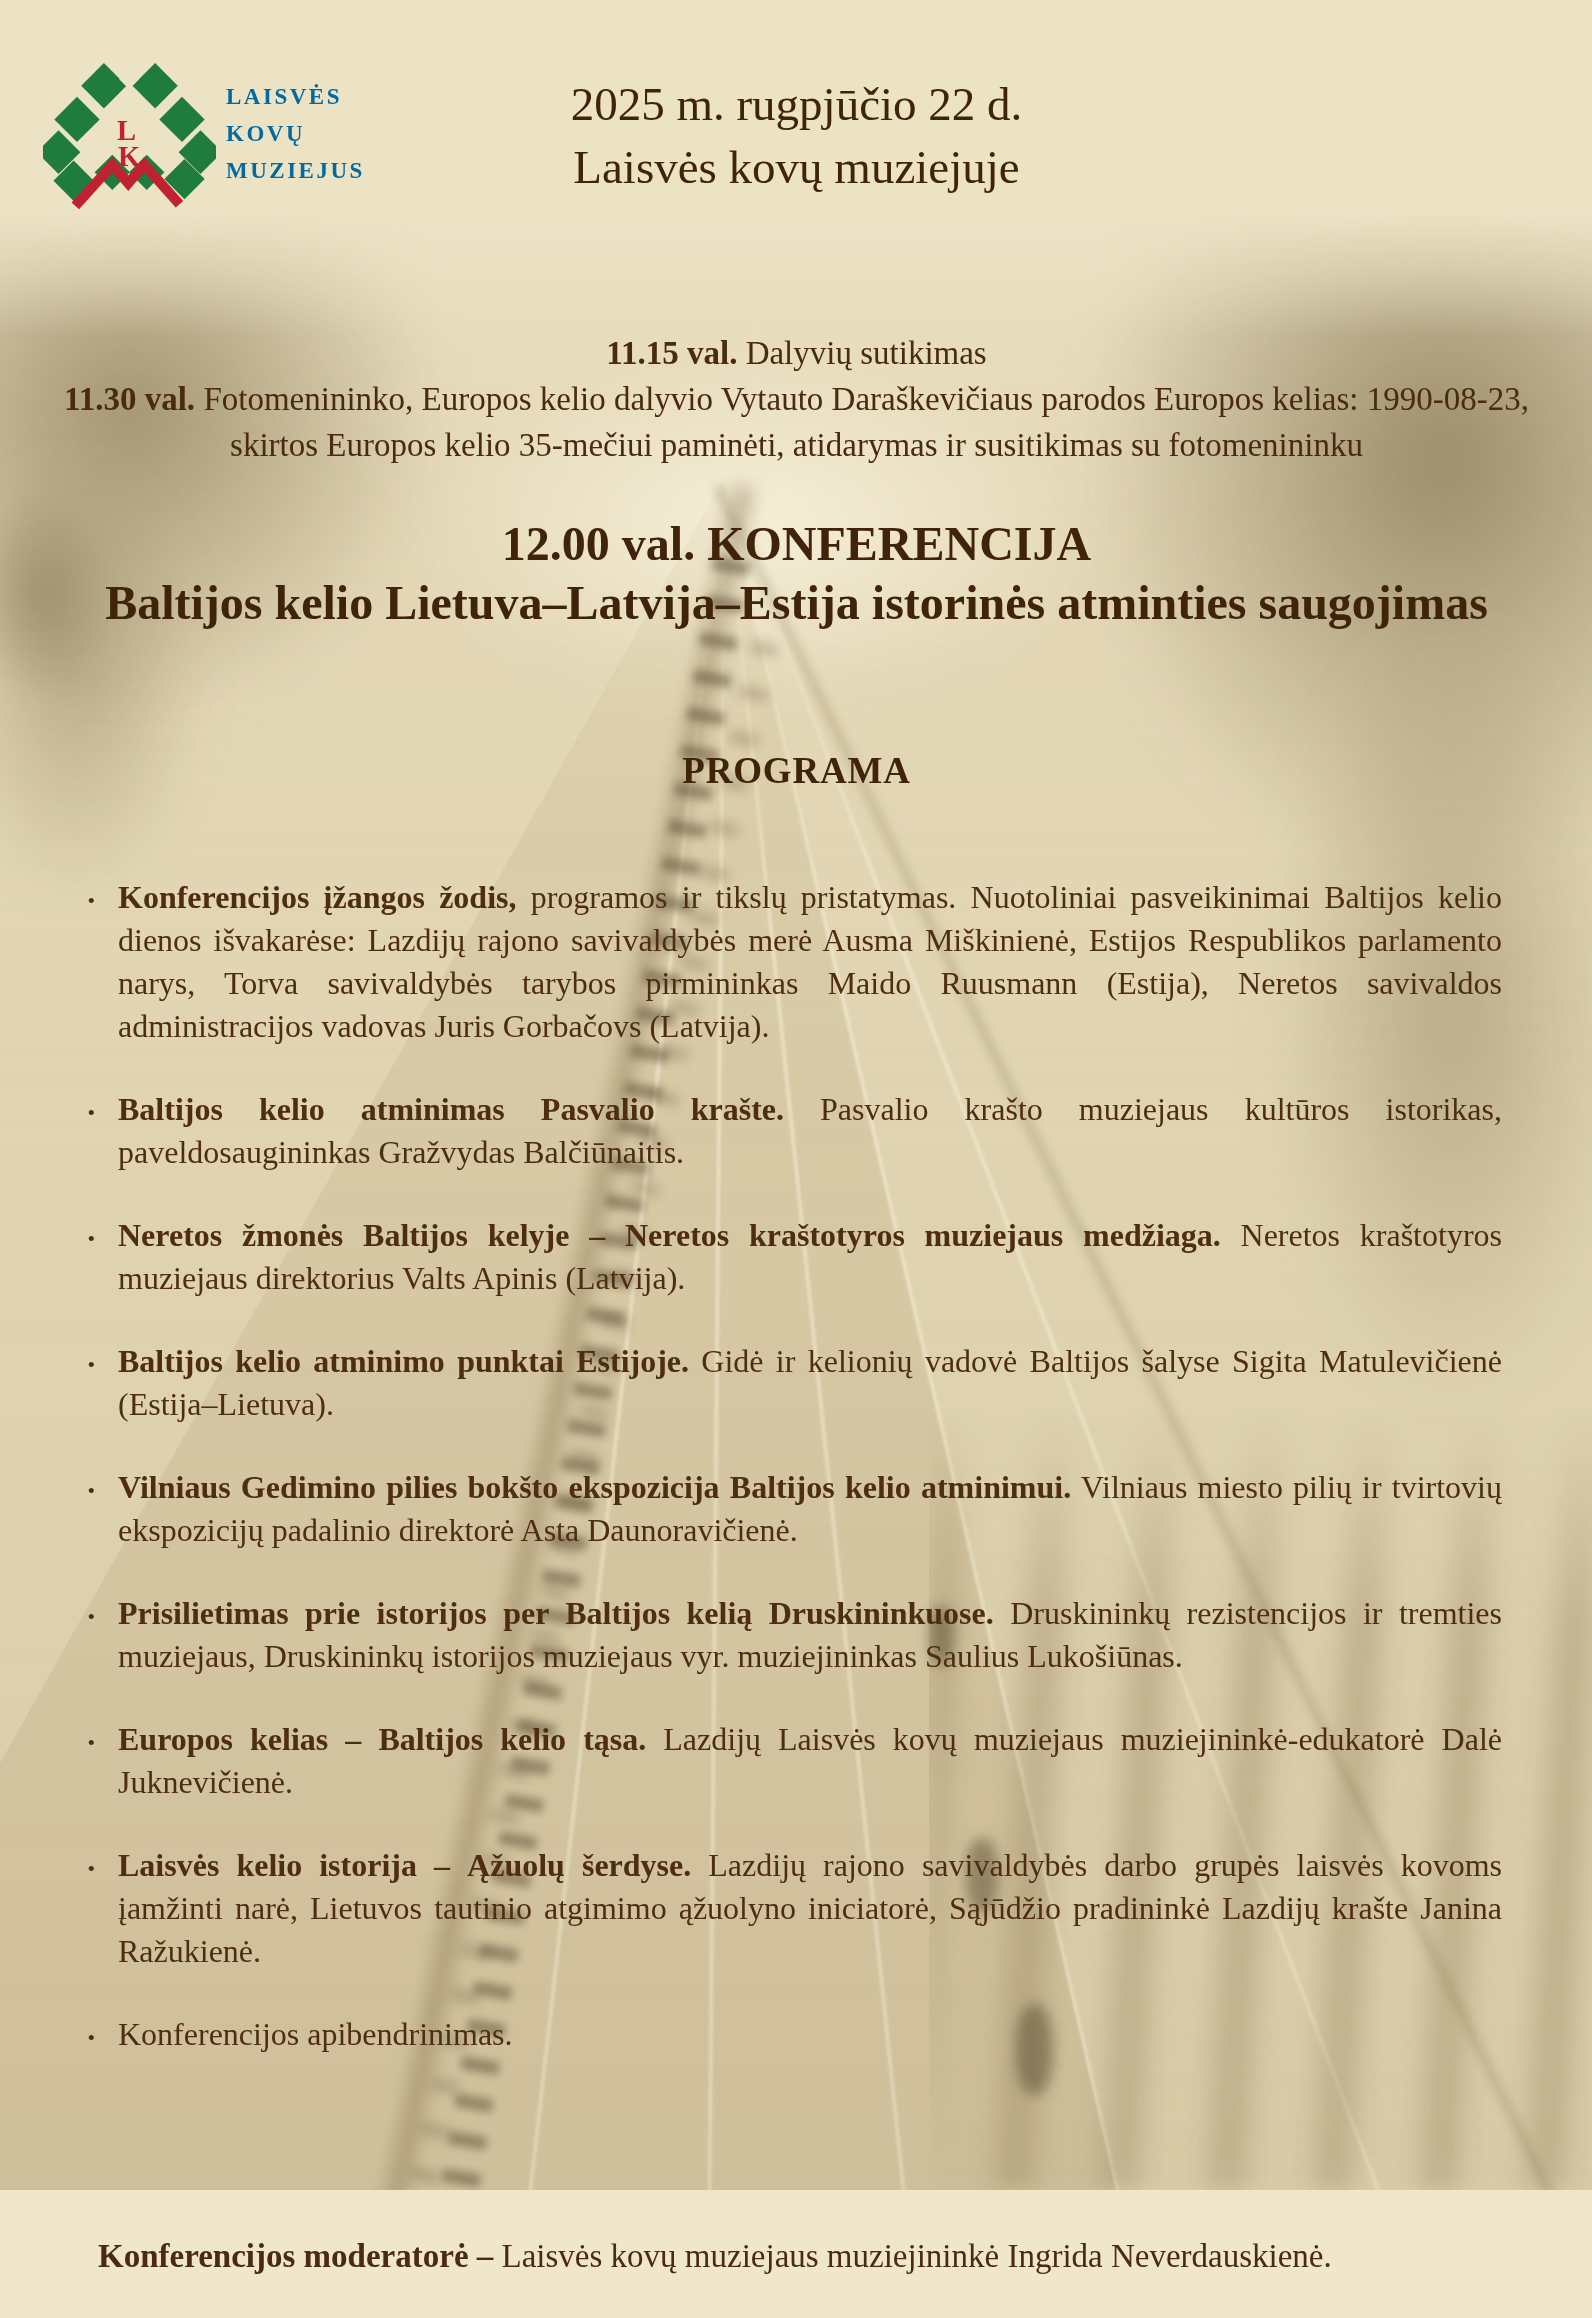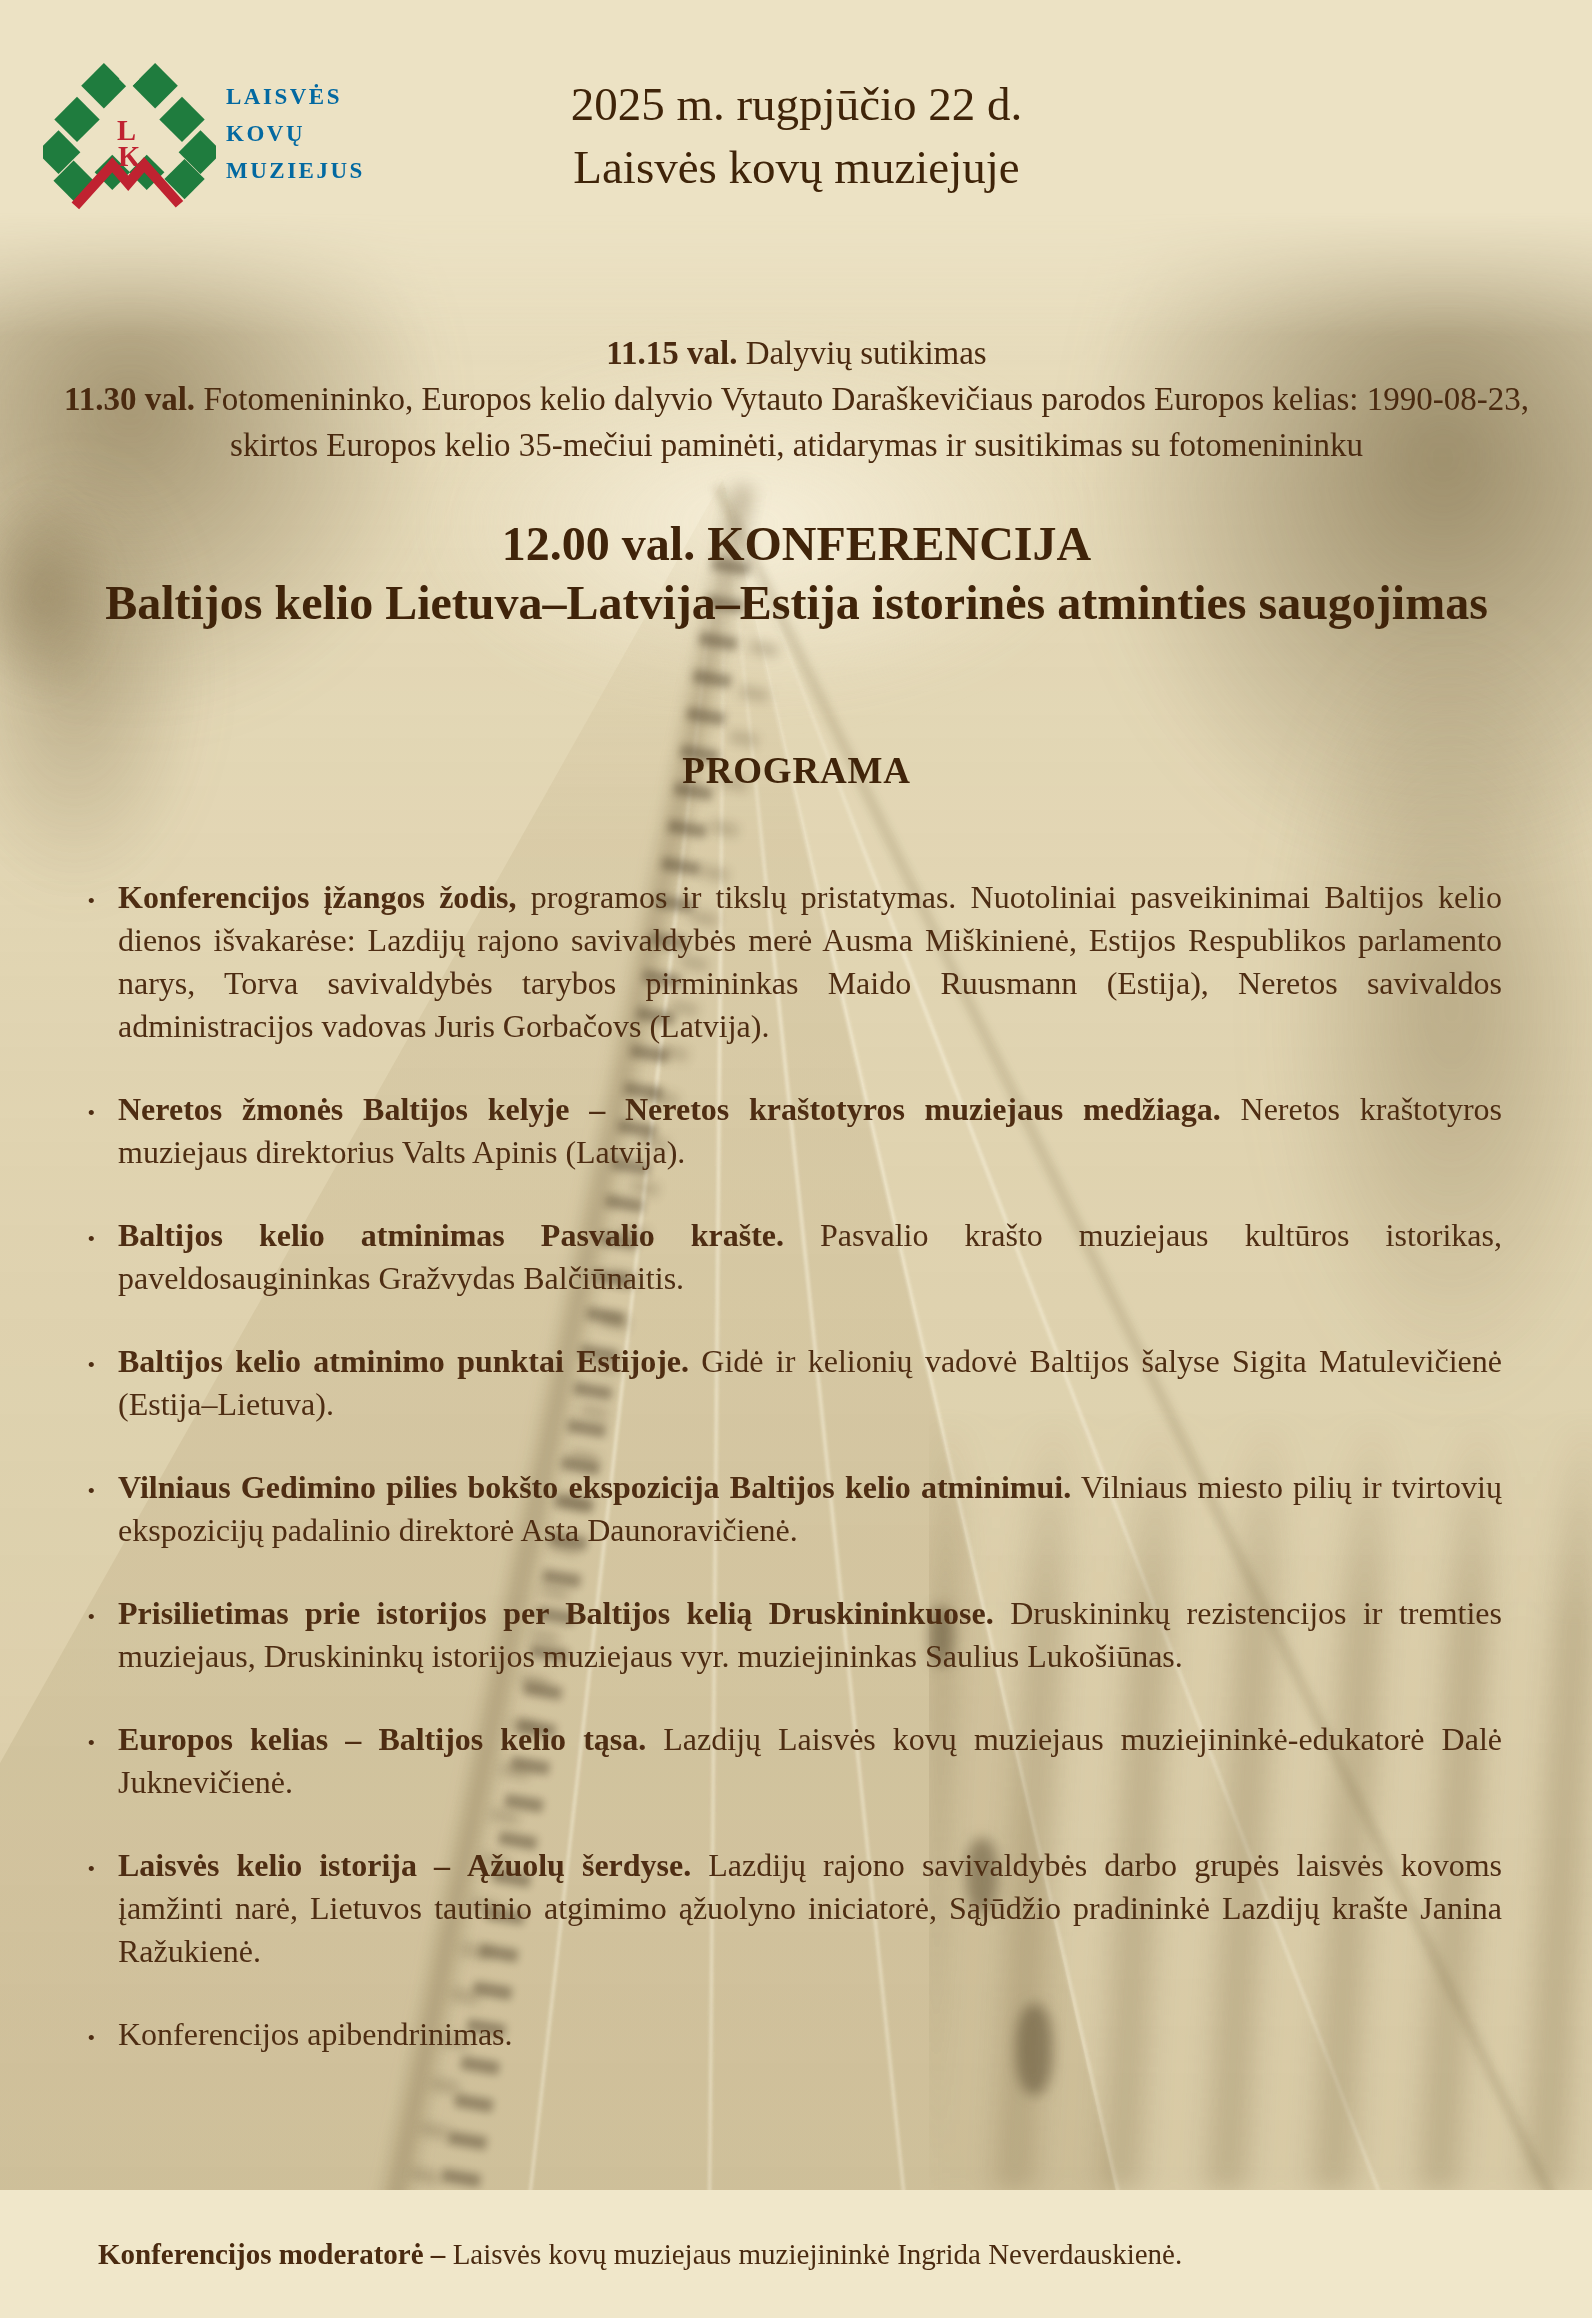--- a/index.html
+++ b/index.html
@@ -64,21 +64,21 @@
   .schedule p{margin:0;}
   .conference{position:absolute;left:0;top:514px;width:100%;text-align:center;
     font-weight:bold;font-size:48px;line-height:59px;color:#40240a;}
   .programa{position:absolute;left:0;top:749px;width:100%;text-align:center;margin:0;
     font-weight:bold;font-size:37px;letter-spacing:0.8px;color:#40240a;}
   ul.program{position:absolute;left:81px;right:91px;top:846px;margin:0;padding:0;list-style:none;
     font-size:32px;line-height:43px;text-align:justify;}
   ul.program li{position:relative;padding-left:37px;margin-bottom:40px;margin-top:30px;}
   ul.program li::before{content:"\2022";position:absolute;left:6.6px;top:4.1px;font-size:21.6px;color:#4e2d13;}
   .bold{font-weight:bold;}
-  .footer{position:absolute;left:98px;right:83px;top:2238px;font-size:29px;color:#4a2a10;}
+  .footer{position:absolute;left:98px;right:83px;top:2238px;font-size:33px;color:#4a2a10;}
 </style>
 </head>
 <body>
 
 <div class="photo" aria-hidden="true">
   <div class="ph-base"></div>
   <div class="ph-glow"></div>
   <div class="tree-left"></div>
   <div class="tree-left2"></div>
   <div class="tree-right"></div>
@@ -140,22 +140,22 @@
   </div>
 
   <div class="conference">
     <div>12.00 val. KONFERENCIJA</div>
     <div>Baltijos kelio Lietuva–Latvija–Estija istorinės atminties saugojimas</div>
   </div>
 
   <h2 class="programa">PROGRAMA</h2>
   <ul class="program">
     <li><span class="bold">Konferencijos įžangos žodis,</span><span> programos ir tikslų pristatymas. Nuotoliniai pasveikinimai Baltijos kelio dienos išvakarėse: Lazdijų rajono savivaldybės merė Ausma Miškinienė, Estijos Respublikos parlamento narys, Torva savivaldybės tarybos pirmininkas Maido Ruusmann (Estija), Neretos savivaldos administracijos vadovas Juris Gorbačovs (Latvija).</span></li>
+    <li><span class="bold">Baltijos kelio atminimas Pasvalio krašte.</span><span> Pasvalio krašto muziejaus kultūros istorikas, paveldosaugininkas Gražvydas Balčiūnaitis.</span></li>
     <li><span class="bold">Neretos žmonės Baltijos kelyje – Neretos kraštotyros muziejaus medžiaga.</span><span> Neretos kraštotyros muziejaus direktorius Valts Apinis (Latvija).</span></li>
-    <li><span class="bold">Baltijos kelio atminimas Pasvalio krašte.</span><span> Pasvalio krašto muziejaus kultūros istorikas, paveldosaugininkas Gražvydas Balčiūnaitis.</span></li>
     <li><span class="bold">Baltijos kelio atminimo punktai Estijoje.</span><span> Gidė ir kelionių vadovė Baltijos šalyse Sigita Matulevičienė (Estija–Lietuva).</span></li>
     <li><span class="bold">Vilniaus Gedimino pilies bokšto ekspozicija Baltijos kelio atminimui.</span><span> Vilniaus miesto pilių ir tvirtovių ekspozicijų padalinio direktorė Asta Daunoravičienė.</span></li>
     <li><span class="bold">Prisilietimas prie istorijos per Baltijos kelią Druskininkuose.</span><span> Druskininkų rezistencijos ir tremties muziejaus, Druskininkų istorijos muziejaus vyr. muziejininkas Saulius Lukošiūnas.</span></li>
     <li><span class="bold">Europos kelias – Baltijos kelio tąsa.</span><span> Lazdijų Laisvės kovų muziejaus muziejininkė-edukatorė Dalė Juknevičienė.</span></li>
     <li><span class="bold">Laisvės kelio istorija – Ąžuolų šerdyse.</span><span> Lazdijų rajono savivaldybės darbo grupės laisvės kovoms įamžinti narė, Lietuvos tautinio atgimimo ąžuolyno iniciatorė, Sąjūdžio pradininkė Lazdijų krašte Janina Ražukienė.</span></li>
     <li><span class="bold"></span><span>Konferencijos apibendrinimas.</span></li>
   </ul>
 
   <div class="footer">
     <span class="bold">Konferencijos moderatorė –</span><span> Laisvės kovų muziejaus muziejininkė Ingrida Neverdauskienė.</span>

